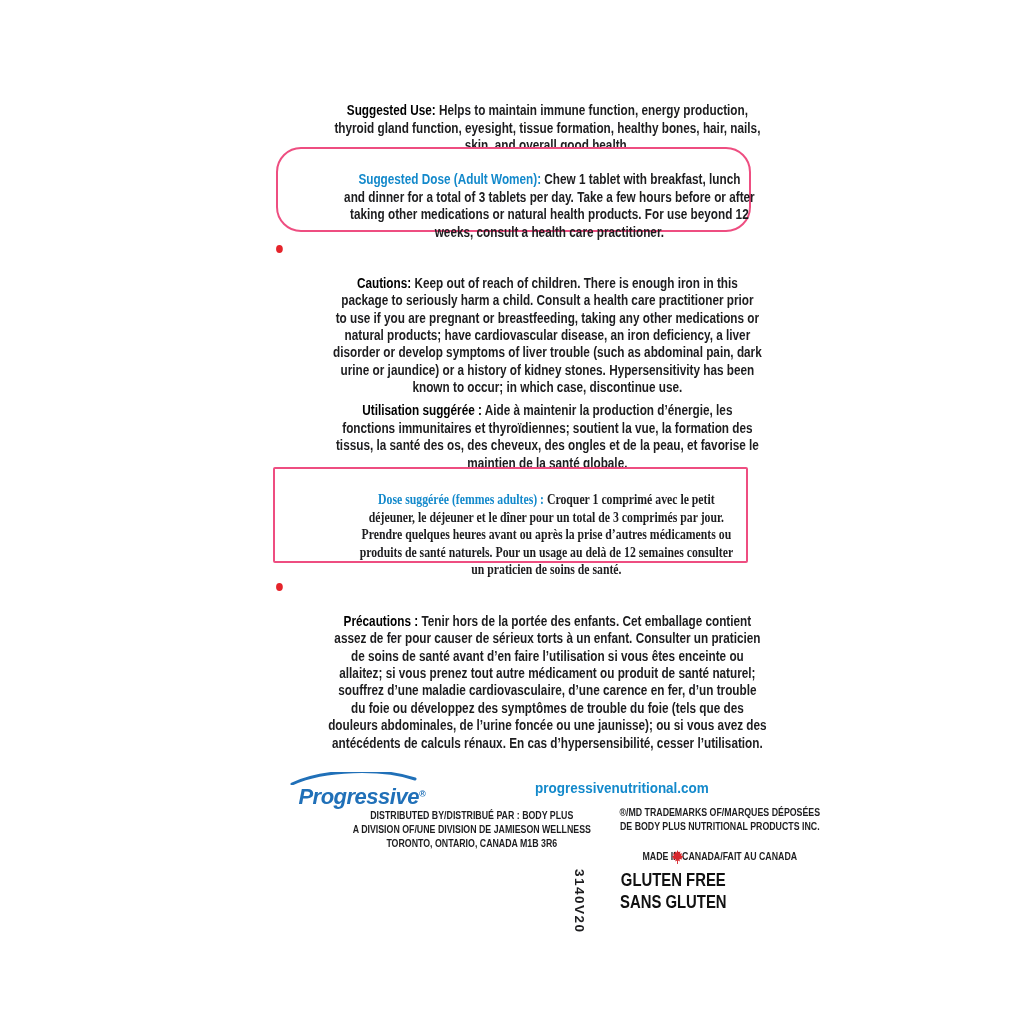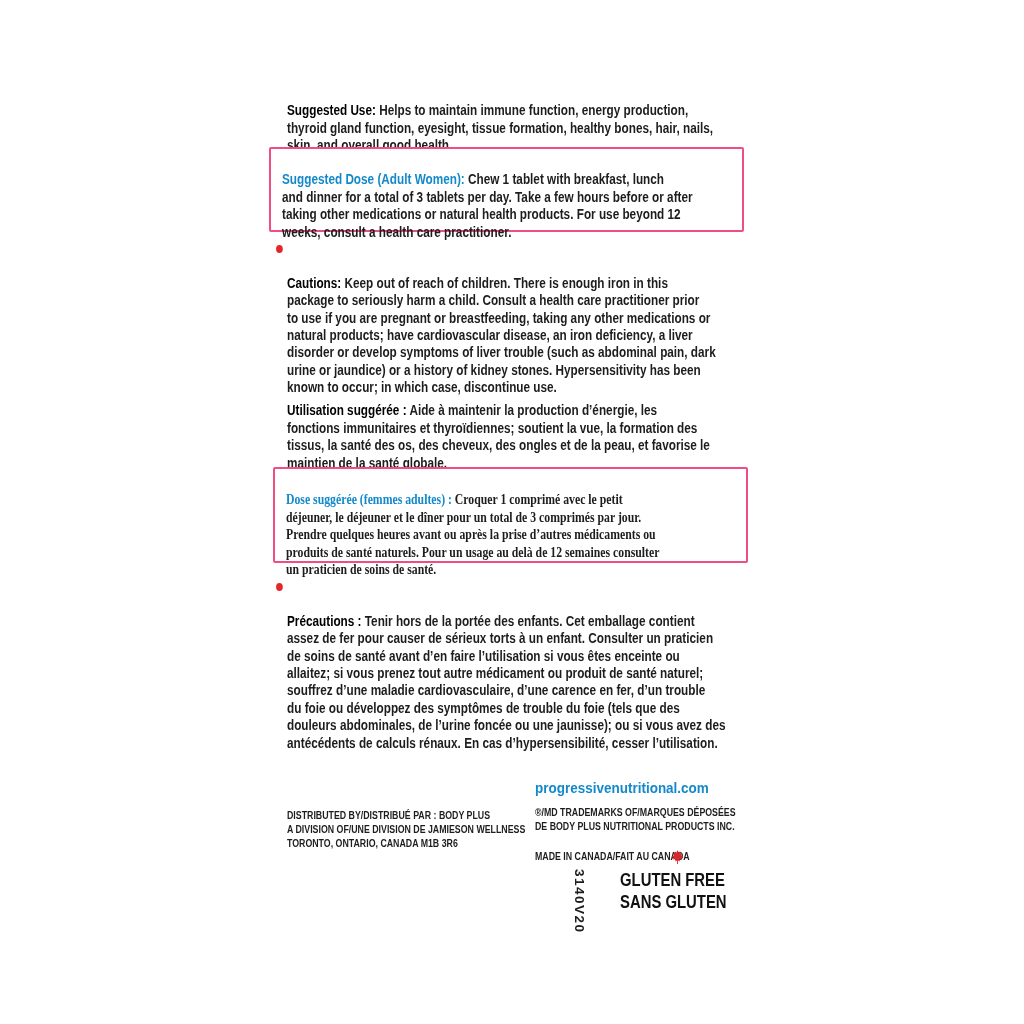--- a/index.html
+++ b/index.html
@@ -1,20 +1,20 @@
 <!DOCTYPE html>
 <html><head>
 <meta charset="utf-8">
 <style>
   html,body { margin:0; padding:0; }
   body {
     width:1024px; height:1024px; background:#ffffff;
     font-family:"Liberation Sans", sans-serif;
   }
-  .canvas { position:relative; width:1024px; height:1024px; background:#ffffff; overflow:hidden; }
+  .canvas { position:relative; width:1024px; height:1024px; background:#ffffff; overflow:hidden;text-align:center; }
 
   
   .para {
     position:absolute; width:620px;
     font-weight:700; font-size:14px; line-height:17.4px;
     color:#1d1d1f; white-space:pre-line;
     transform:scaleX(0.84); transform-origin:0 0;
   }
   .hd { color:#000000; }
   .hd.blue { color:#1389cb; }
@@ -66,21 +66,21 @@
 <body>
 
 <div class="canvas">
 
   <div class="para" id="p-use" style="left:287px; top:85px;">
     <span class="hd">Suggested Use:</span><span> Helps to maintain immune function, energy production,
 thyroid gland function, eyesight, tissue formation, healthy bones, hair, nails,
 skin, and overall good health.</span>
   </div>
 
-  <div class="pinkbox" id="box-en" style="left:269px; top:147px; width:471px; height:81px;">
+  <div class="pinkbox" id="box-en" style="left:276px; top:147px; width:471px; height:81px;border-radius:25px;">
     <div class="para">
       <span class="hd blue">Suggested Dose (Adult Women):</span><span> Chew 1 tablet with breakfast, lunch
 and dinner for a total of 3 tablets per day. Take a few hours before or after
 taking other medications or natural health products. For use beyond 12
 weeks, consult a health care practitioner.</span>
     </div>
   </div>
 
   <div class="para" id="p-cautions" style="left:287px; top:240px;">
     <span class="bullet"></span>
@@ -115,20 +115,28 @@
     <span class="hd">Précautions :</span><span> Tenir hors de la portée des enfants. Cet emballage contient
 assez de fer pour causer de sérieux torts à un enfant. Consulter un praticien
 de soins de santé avant d’en faire l’utilisation si vous êtes enceinte ou
 allaitez; si vous prenez tout autre médicament ou produit de santé naturel;
 souffrez d’une maladie cardiovasculaire, d’une carence en fer, d’un trouble
 du foie ou développez des symptômes de trouble du foie (tels que des
 douleurs abdominales, de l’urine foncée ou une jaunisse); ou si vous avez des
 antécédents de calculs rénaux. En cas d’hypersensibilité, cesser l’utilisation.</span>
   </div>
 
+  <div id="brand">
+    <svg class="swoosh" width="128" height="13" viewBox="0 0 128 13">
+      <path d="M2 12 C 34 -3, 92 -4, 125 7" stroke="#2070b8" stroke-width="3" fill="none" stroke-linecap="round"></path>
+    </svg>
+    <div class="brand-text">
+      <span>Progressive</span><sup>®</sup>
+    </div>
+  </div>
   <div class="small" style="left:287px; top:809px;">DISTRIBUTED BY/DISTRIBUÉ PAR : BODY PLUS
 A DIVISION OF/UNE DIVISION DE JAMIESON WELLNESS</div>
   <div class="small" style="left:287px; top:837px;">TORONTO, ONTARIO, CANADA  M1B 3R6</div>
 
   <div id="site">progressivenutritional.com</div>
   <div class="small" style="left:535px; top:806px;">®/MD TRADEMARKS OF/MARQUES DÉPOSÉES
 DE BODY PLUS NUTRITIONAL PRODUCTS INC.</div>
   <div class="small" style="left:535px; top:836px;">
     <span>MADE IN CANADA/FAIT AU CANADA</span>
     <span id="made-leaf">

